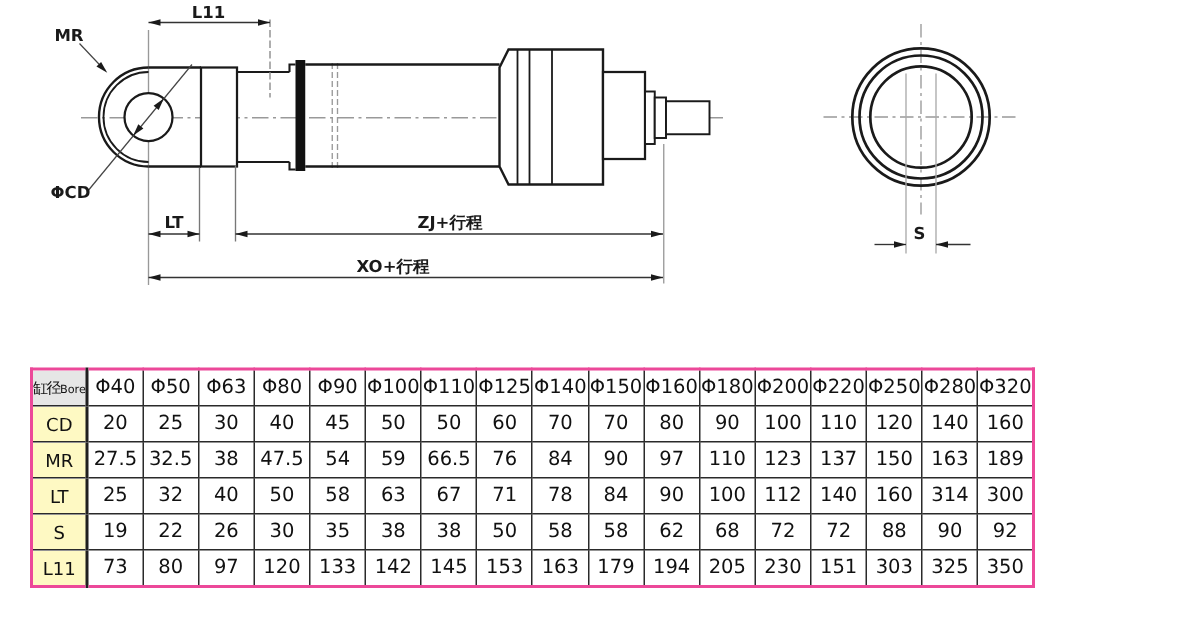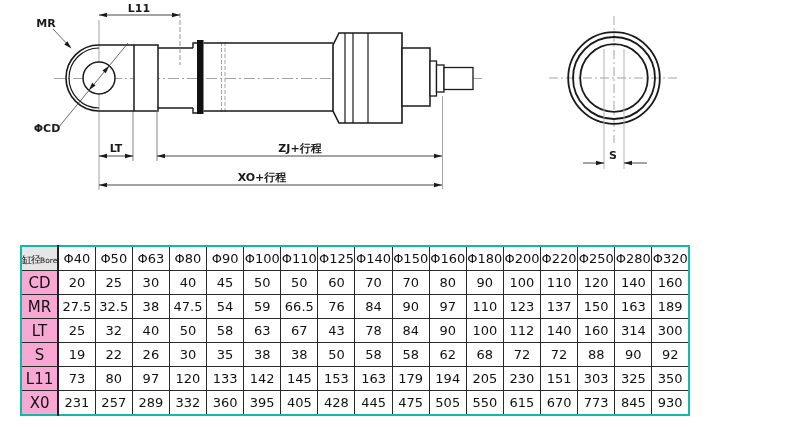--- a/index.html
+++ b/index.html
@@ -1,25 +1,25 @@
 <!DOCTYPE html>
 <html><head>
 <meta charset="utf-8">
 <style>
   html,body{margin:0;padding:0;background:#fff;}
   .screen{position:relative;width:790px;height:427px;background:#ffffff;overflow:hidden;
           font-family:"DejaVu Sans",sans-serif;}
   svg text{font-family:"DejaVu Sans",sans-serif;}
   .dim-label{font-size:11px;font-weight:700;fill:#1a1a1a;}
   table.spec{position:absolute;left:20px;top:245px;border-collapse:collapse;table-layout:fixed;
-             width:670px;border:2px solid #14b8a6;}
+             width:670px;border:2px solid #ec4899;}
   table.spec td{border:1px solid #2a2a2a;text-align:center;vertical-align:middle;
                 height:23px;padding:0;font-size:13px;color:#111;background:#fff;
                 font-family:"DejaVu Sans",sans-serif;overflow:hidden;white-space:nowrap;}
-  table.spec td.label{background:#f9a8d4;border-right:2px solid #1f1f1f;font-size:15px;}
+  table.spec td.label{background:#fef9c3;border-right:2px solid #1f1f1f;font-size:12px;}
   table.spec td.corner{background:#e6e6e6;border-right:2px solid #1f1f1f;}
   .corner-zh{font-size:10px;letter-spacing:-1px;}
   .corner-en{font-size:7.5px;}
 </style>
 </head>
 <body>
 
 <div class="screen">
 
   <svg width="790" height="232" viewBox="0 0 790 232">
@@ -183,21 +183,21 @@
         </tr>
         <tr>
           <td class="label">LT</td>
           <td>25</td>
           <td>32</td>
           <td>40</td>
           <td>50</td>
           <td>58</td>
           <td>63</td>
           <td>67</td>
-          <td>43</td>
+          <td>71</td>
           <td>78</td>
           <td>84</td>
           <td>90</td>
           <td>100</td>
           <td>112</td>
           <td>140</td>
           <td>160</td>
           <td>314</td>
           <td>300</td>
         </tr>
@@ -234,36 +234,16 @@
           <td>163</td>
           <td>179</td>
           <td>194</td>
           <td>205</td>
           <td>230</td>
           <td>151</td>
           <td>303</td>
           <td>325</td>
           <td>350</td>
         </tr>
-        <tr>
-          <td class="label">X0</td>
-          <td>231</td>
-          <td>257</td>
-          <td>289</td>
-          <td>332</td>
-          <td>360</td>
-          <td>395</td>
-          <td>405</td>
-          <td>428</td>
-          <td>445</td>
-          <td>475</td>
-          <td>505</td>
-          <td>550</td>
-          <td>615</td>
-          <td>670</td>
-          <td>773</td>
-          <td>845</td>
-          <td>930</td>
-        </tr>
       </tbody>
   </table>
 
 </div>
 
 </body></html>

